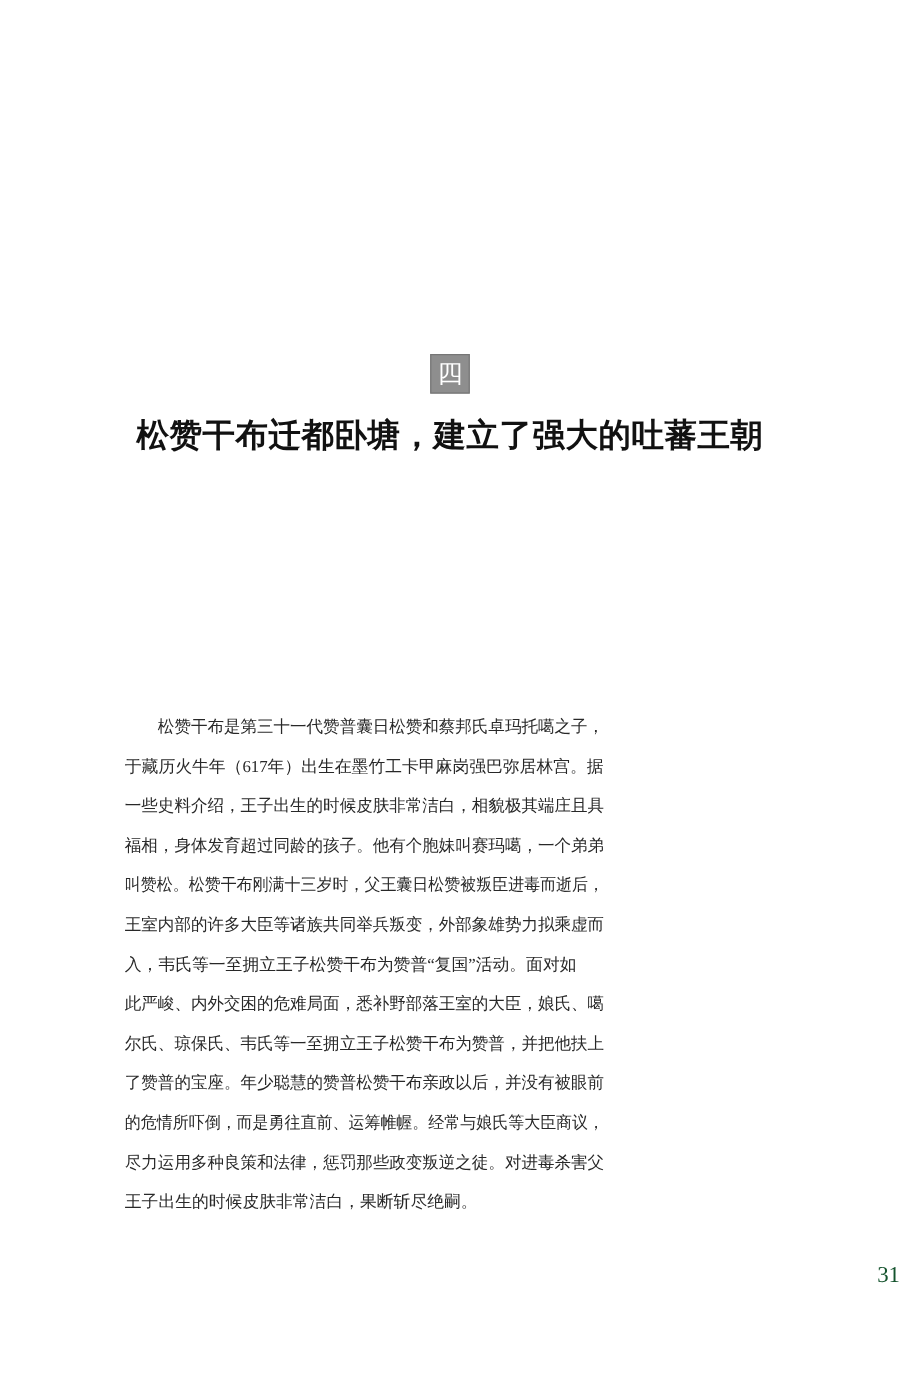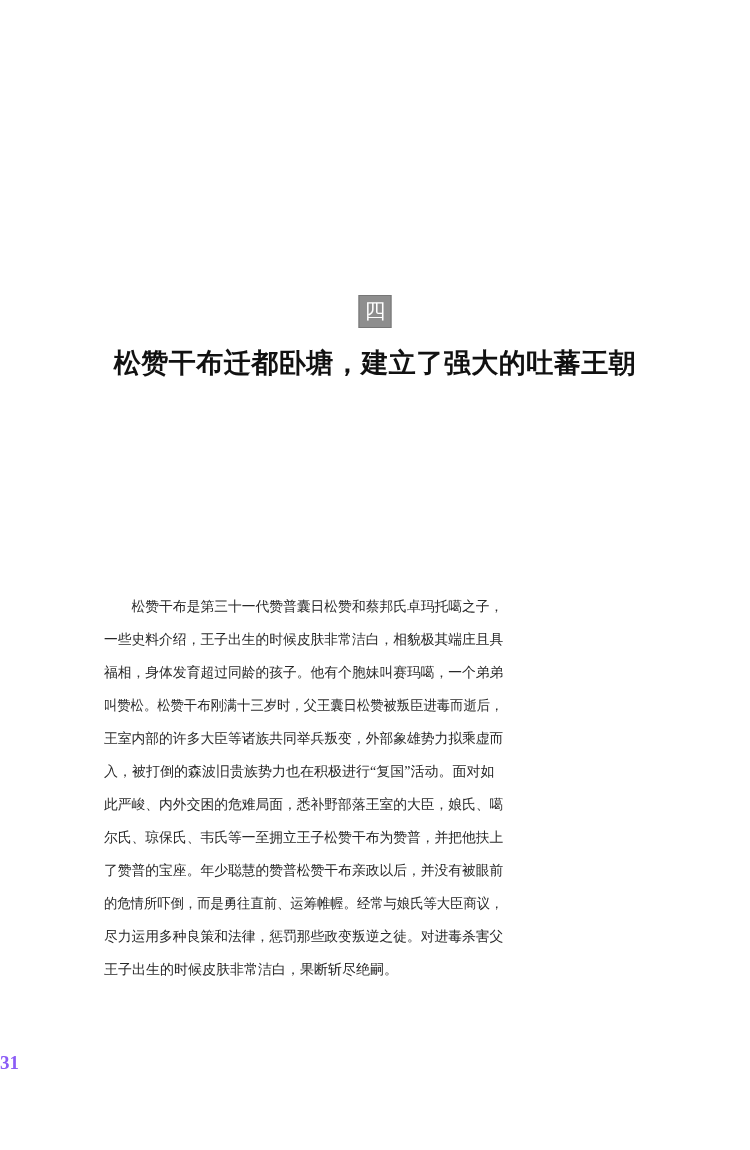--- a/index.html
+++ b/index.html
@@ -64,44 +64,44 @@
     height: 33px;
   }
   .body-paragraph .line:first-child {
     text-indent: 2em;
   }
   .page-number {
     position: absolute;
     top: 1052px;
     left: 0;
     width: 100%;
-    text-align: left;
+    text-align: right;
     font-size: 19px;
-    color: #8b5cf6;
-    font-weight: bold;
+    color: #14532d;
   }
 </style>
 </head>
 <body>
 
 <div class="page">
 
   <div class="chapter-box">
     <span>四</span>
   </div>
 
   <h1 class="chapter-title">松赞干布迁都卧塘，建立了强大的吐蕃王朝</h1>
 
   <div class="body-paragraph">
       <div class="line" style="transform-origin: left center; transform: scaleX(0.983666);">松赞干布是第三十一代赞普囊日松赞和蔡邦氏卓玛托噶之子，</div>
+      <div class="line">于藏历火牛年（617年）出生在墨竹工卡甲麻岗强巴弥居林宫。据</div>
       <div class="line" style="transform-origin: left center; transform: scaleX(0.983666);">一些史料介绍，王子出生的时候皮肤非常洁白，相貌极其端庄且具</div>
       <div class="line" style="transform-origin: left center; transform: scaleX(0.983666);">福相，身体发育超过同龄的孩子。他有个胞妹叫赛玛噶，一个弟弟</div>
       <div class="line" style="transform-origin: left center; transform: scaleX(0.950877);">叫赞松。松赞干布刚满十三岁时，父王囊日松赞被叛臣进毒而逝后，</div>
       <div class="line" style="transform-origin: left center; transform: scaleX(0.983666);">王室内部的许多大臣等诸族共同举兵叛变，外部象雄势力拟乘虚而</div>
-      <div class="line">入，被打倒的森波旧贵族势力也在积极进行“复国”活动。面对如</div>
+      <div class="line">入，韦氏等一至拥立王子松赞干布为赞普“复国”活动。面对如</div>
       <div class="line" style="transform-origin: left center; transform: scaleX(0.983666);">此严峻、内外交困的危难局面，悉补野部落王室的大臣，娘氏、噶</div>
       <div class="line" style="transform-origin: left center; transform: scaleX(0.983666);">尔氏、琼保氏、韦氏等一至拥立王子松赞干布为赞普，并把他扶上</div>
       <div class="line" style="transform-origin: left center; transform: scaleX(0.983666);">了赞普的宝座。年少聪慧的赞普松赞干布亲政以后，并没有被眼前</div>
       <div class="line" style="transform-origin: left center; transform: scaleX(0.950877);">的危情所吓倒，而是勇往直前、运筹帷幄。经常与娘氏等大臣商议，</div>
       <div class="line" style="transform-origin: left center; transform: scaleX(0.983666);">尽力运用多种良策和法律，惩罚那些政变叛逆之徒。对进毒杀害父</div>
       <div class="line">王子出生的时候皮肤非常洁白，果断斩尽绝嗣。</div>
     </div>
 
   <div class="page-number">31</div>
 

